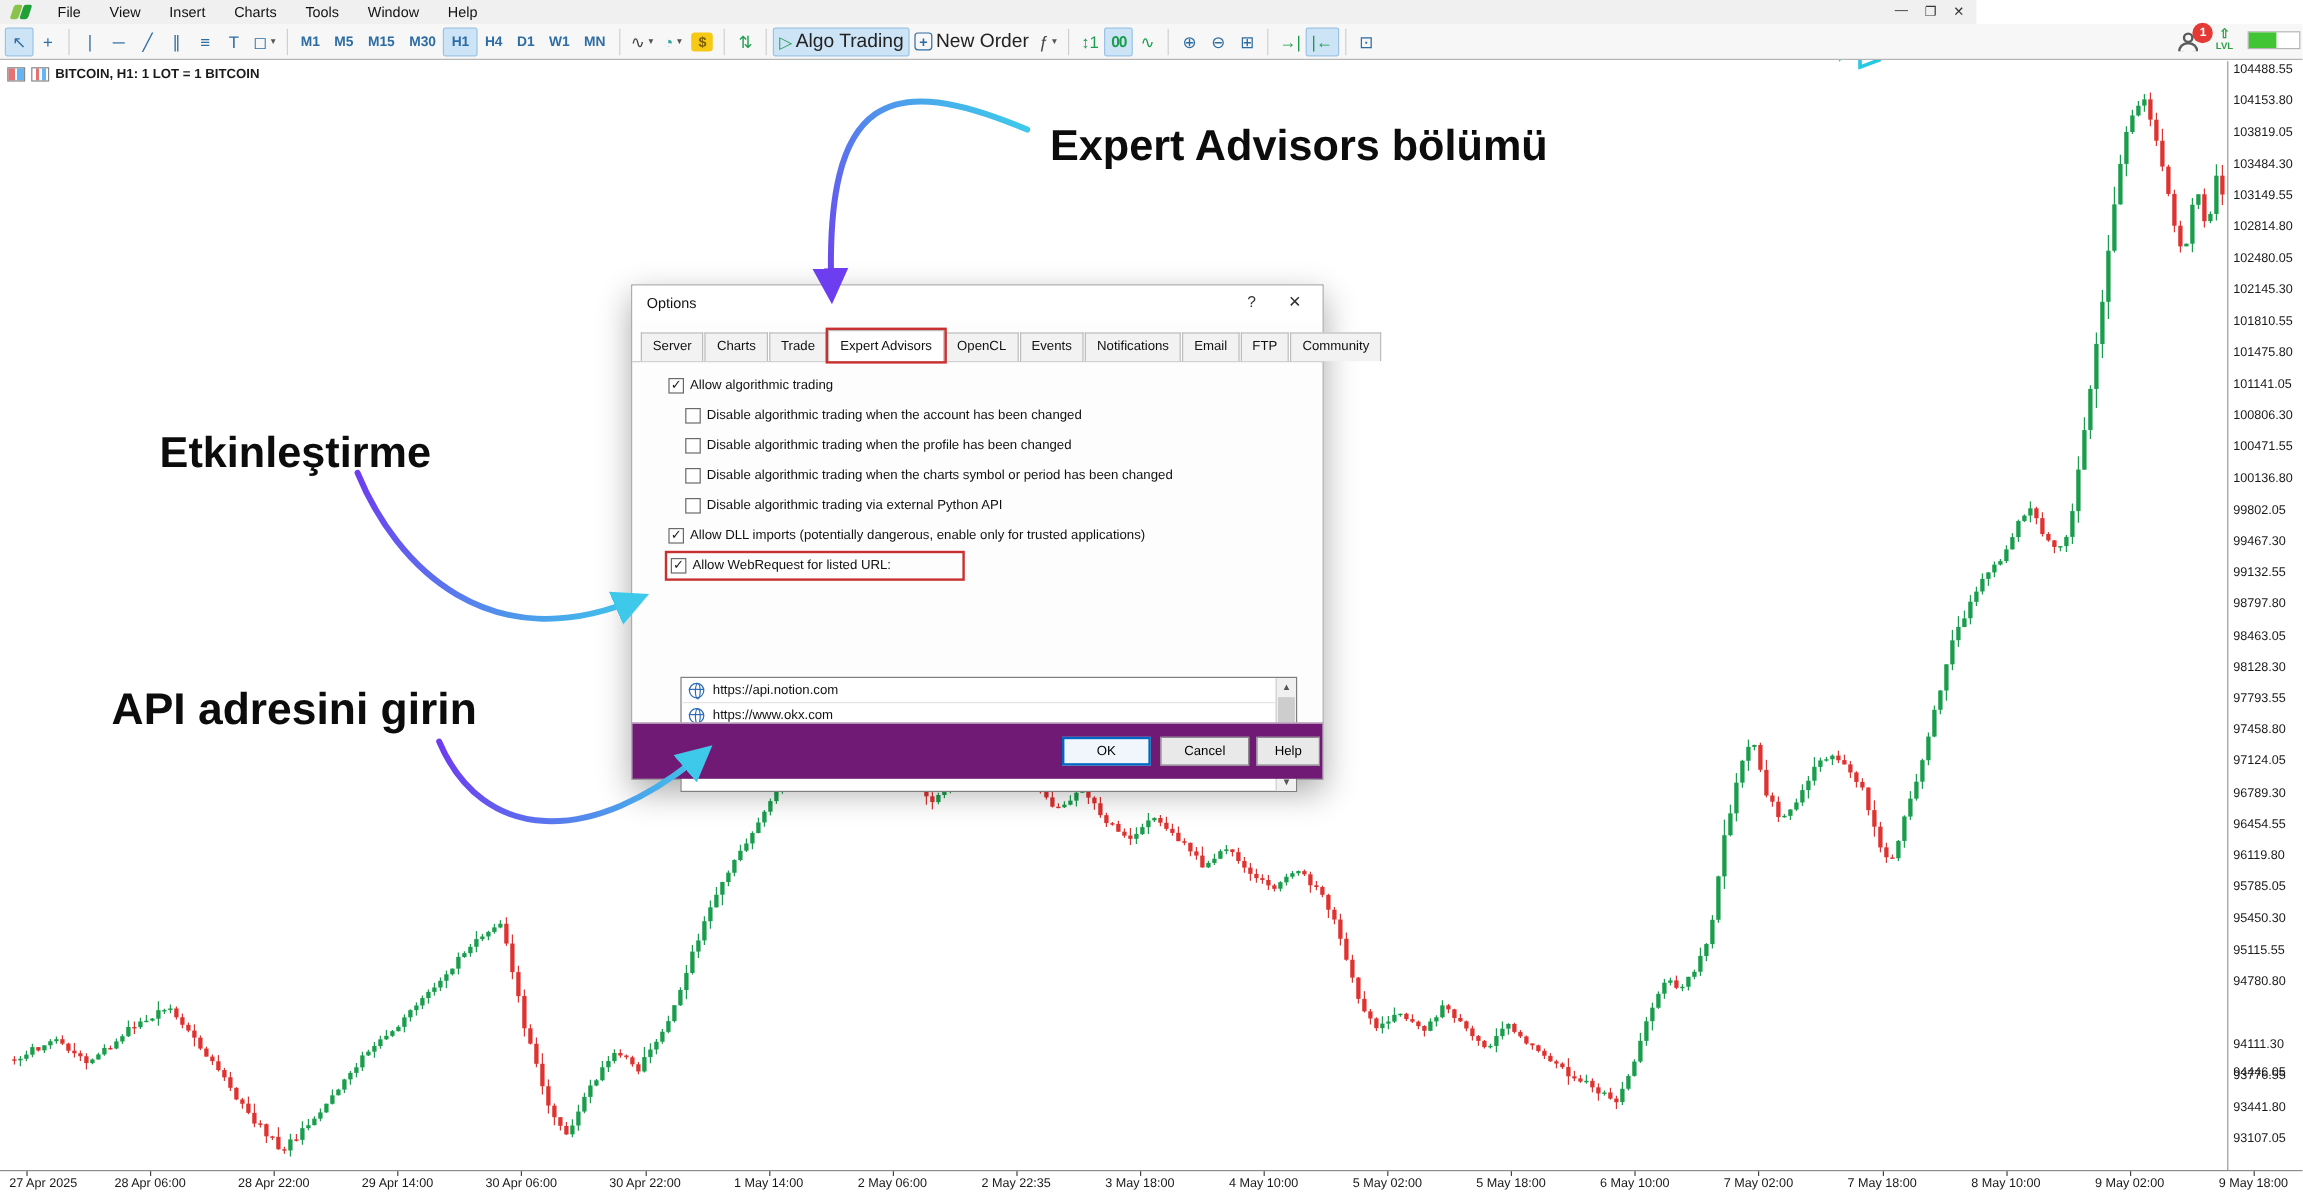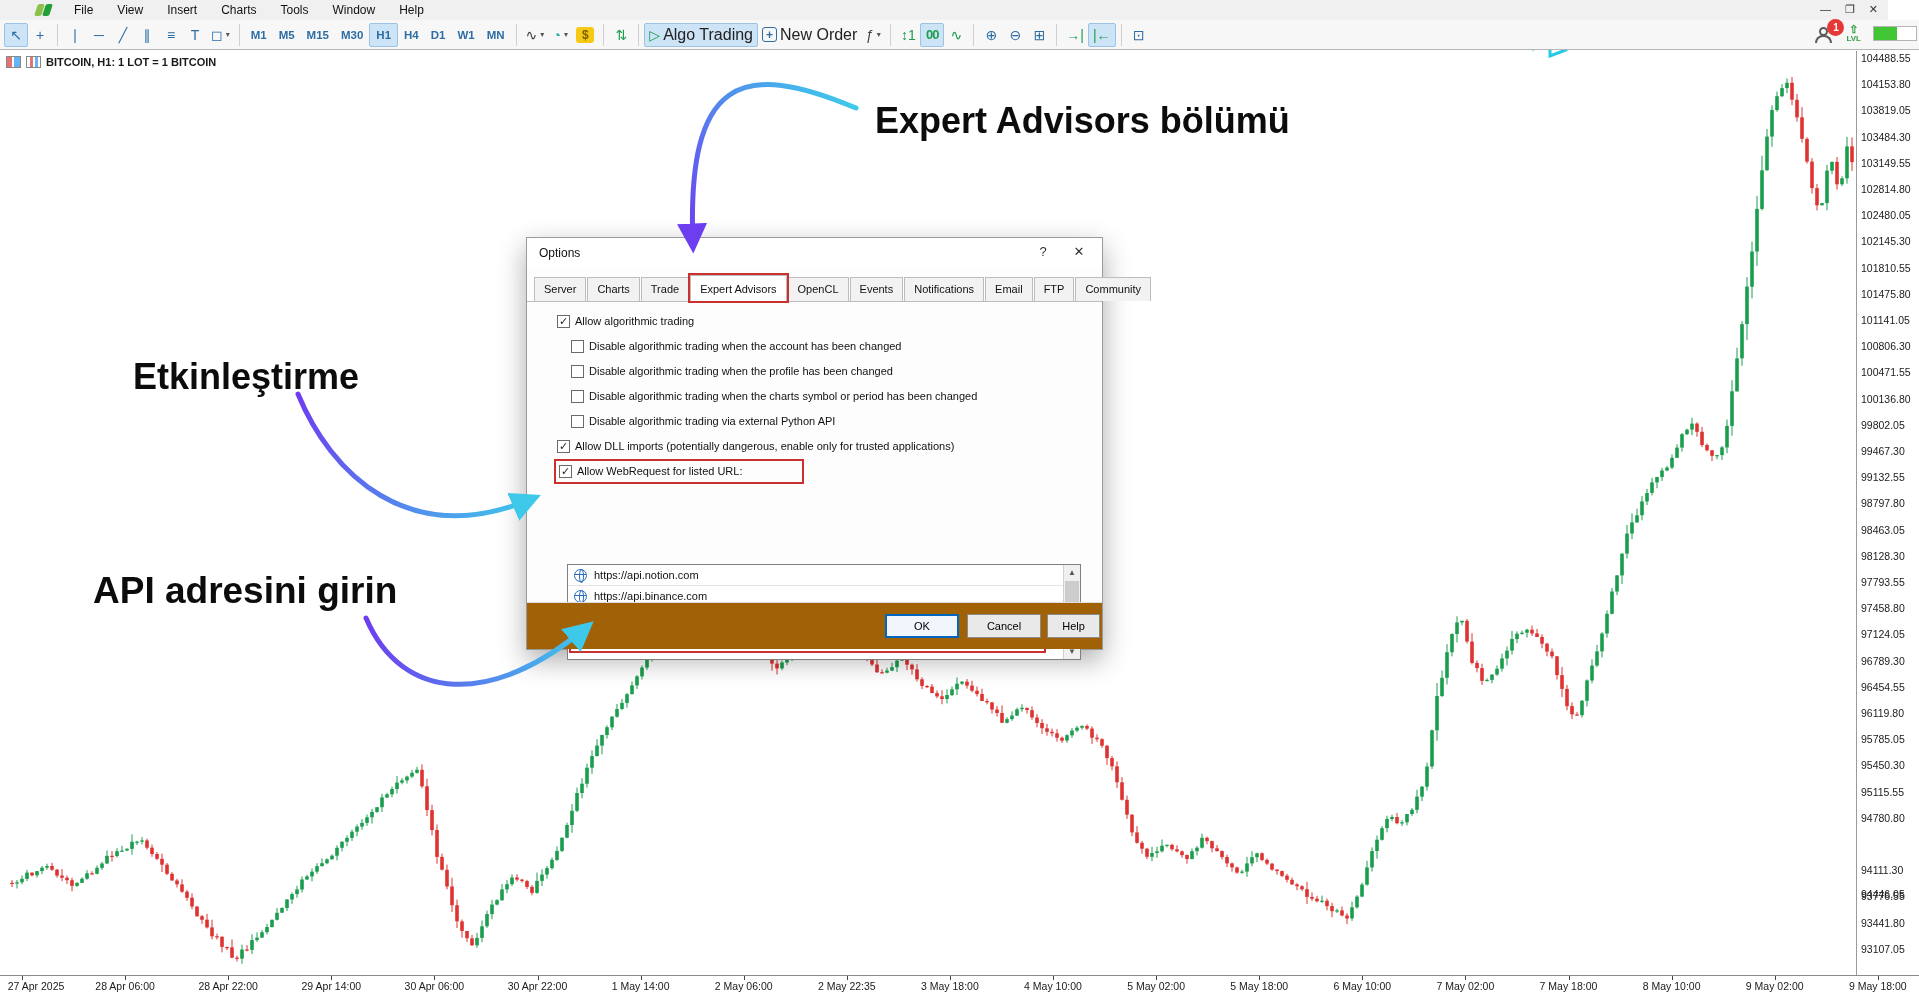--- a/index.html
+++ b/index.html
@@ -1,22 +1,22 @@
 <!DOCTYPE html>
 <html><head>
 <meta charset="utf-8">
 <style>
   * { margin:0; padding:0; box-sizing:border-box; }
   html,body { width:1919px; height:996px; overflow:hidden; background:#fff;
               font-family:"Liberation Sans", sans-serif; }
   #root { position:relative; width:1919px; height:996px; background:#fff; overflow:hidden; }
 
   
-  .titlebar { position:absolute; left:0; top:0; width:1888px; height:20px;
-              background:#f0f0f0; display:flex; align-items:center; font-size:12px; color:#111; z-index:4;padding-left:26px; }
+  .titlebar { position:absolute; left:0; top:0; width:1647px; height:20px;
+              background:#f0f0f0; display:flex; align-items:center; font-size:12px; color:#111; z-index:4; }
   .app-icon { width:26px; height:14px; margin:0 4px 0 6px; position:relative; }
   .app-icon i { position:absolute; top:1px; width:7px; height:12px; background:#21a038; transform:skewX(-18deg); border-radius:2px; }
   .app-icon i:first-child { left:4px; background:#8bc34a; }
   .app-icon i:last-child { left:12px; }
   .menu-item { padding:2px 12px; cursor:default; }
   .win-controls { position:absolute; right:4px; top:0; display:flex; gap:14px; font-size:11px; color:#333; padding:3px 6px; }
   .win-controls span { cursor:default; }
 
   
   .toolbar { position:absolute; left:0; top:20px; width:1919px; height:30px; background:#f7f7f7;
@@ -97,21 +97,21 @@
                    border-radius:50%; }
   .globe::after { content:""; position:absolute; left:-1px; top:4px; width:12px; height:1px; background:#2b6cb8; }
   .add-row { display:flex; align-items:center; height:24px; gap:7px; padding-left:6px;
              border:2px solid #c93030; margin:1px 34px 0 1px; }
   .add-plus { color:#2f9e44; font-size:14px; font-weight:bold; }
   .add-text { color:#3c3c3c; }
   .scrollbar { position:absolute; right:0; top:0; width:17px; height:94px; background:#f0f0f0; border-left:1px solid #cfcfcf; }
   .scrollbar .arr { position:absolute; left:0; width:16px; height:15px; text-align:center; font-size:8px; color:#555; line-height:15px; }
   .scrollbar .arr.up { top:0; } .scrollbar .arr.down { bottom:0; }
   .scrollbar .thumb { position:absolute; left:1px; top:16px; width:14px; height:22px; background:#cdcdcd; }
-  .dlg-footer { position:absolute; left:0; bottom:0; width:100%; height:47px; background:#a16207; border-top:1px solid #dedede; }
+  .dlg-footer { position:absolute; left:0; bottom:0; width:100%; height:47px; background:#701a75; border-top:1px solid #dedede; }
   .dlg-btn { position:absolute; top:11px; height:24px; background:#e9e9e9; border:1px solid #8a8a8a;
              font-size:11px; text-align:center; line-height:22px; font-family:"Liberation Sans",sans-serif; }
   .dlg-btn.primary { border:2px solid #0067c0; background:#f0f6fc; line-height:20px; }
   #btn-ok { left:358px; width:74px; } #btn-cancel { left:440px; width:74px; } #btn-help { left:520px; width:53px; }
 
   
   .ann { position:absolute; z-index:7; font-weight:bold; color:#0c0c0c; white-space:nowrap; }
   #ann1 { left:875px; top:100px; font-size:36px; }
   #ann2 { left:133px; top:356px; font-size:36px; }
   #ann3 { left:93px; top:570px; font-size:37px; }
@@ -1164,24 +1164,20 @@
           </div>
         </div>
       <div class="url-list">
         <div id="url-rows">
             <div class="url-row">
               <span class="globe"></span>
               <span>https://api.notion.com</span>
             </div>
             <div class="url-row">
               <span class="globe"></span>
-              <span>https://api.binance.com</span>
-            </div>
-            <div class="url-row">
-              <span class="globe"></span>
               <span>https://www.okx.com</span>
             </div>
           </div>
         <div class="add-row">
           <span class="add-plus">+</span>
           <span class="add-text">add new URL like 'https://www.mql5.com'</span>
         </div>
         <div class="scrollbar">
           <span class="arr up">▲</span>
           <span class="thumb"></span>

